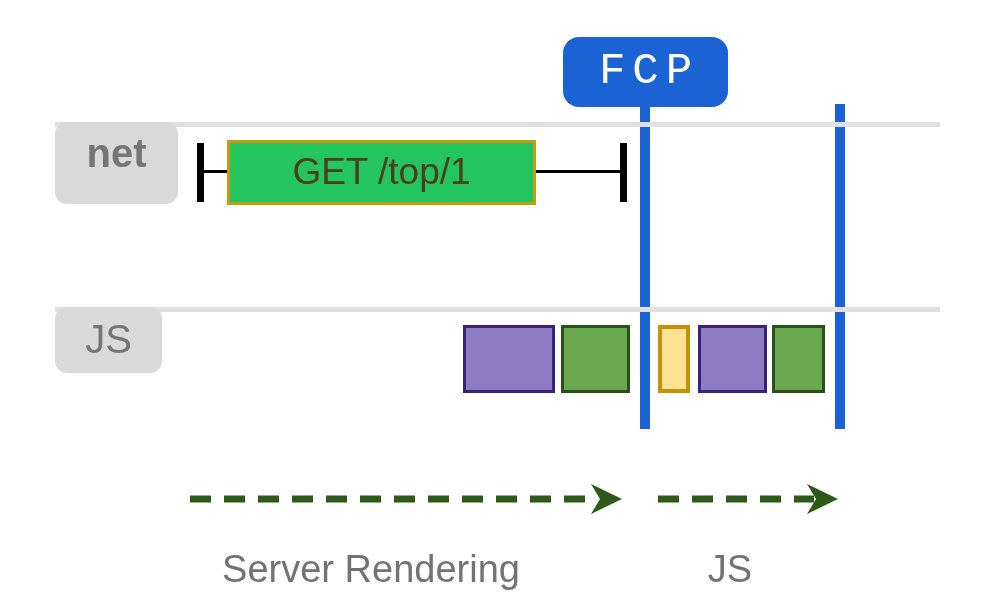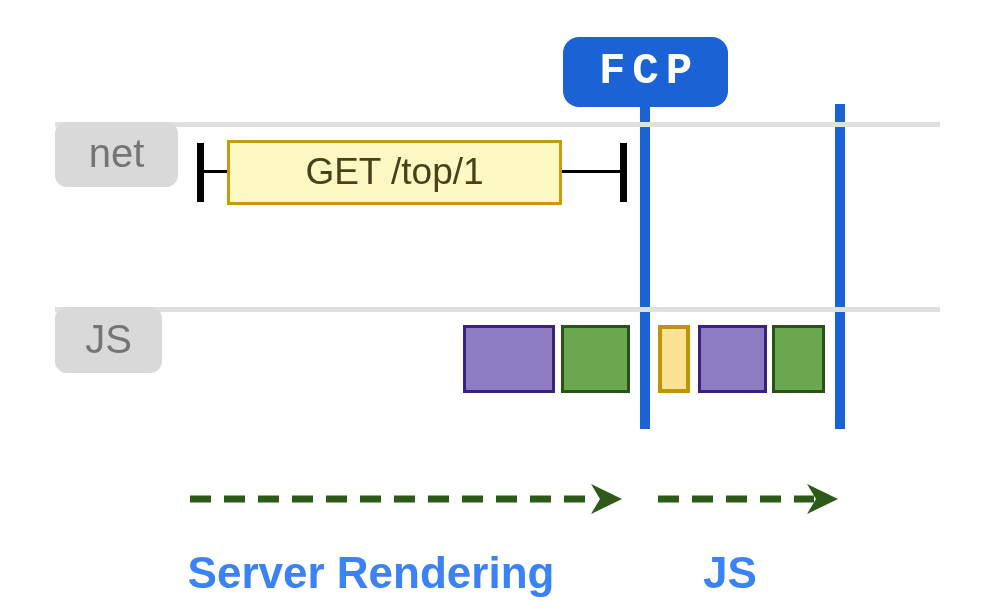--- a/index.html
+++ b/index.html
@@ -41,21 +41,21 @@
   
   .lane-label {
     position: absolute;
     background: #d9d9d9;
     border-radius: 12px;
     color: #757575;
     font-size: 40px;
     text-align: center;
     z-index: 3;
   }
-  .lane-label.net { left: 55px; top: 122px; width: 123px; height: 65px; line-height: 63px; }
+  .lane-label.net { left: 55px; top: 122px; width: 123px; height: 82px; line-height: 63px; font-weight: bold; }
   .lane-label.js  { left: 55px; top: 307px; width: 107px; height: 66px; line-height: 64px; }
 
   
   .req-connector {
     position: absolute;
     top: 170px;
     left: 200px;
     width: 424px;
     height: 3px;
     background: #000000;
@@ -68,23 +68,23 @@
     height: 59px;
     background: #000000;
     z-index: 3;
   }
   .req-tick.start { left: 197px; }
   .req-tick.end   { left: 620px; }
   .req-bar {
     position: absolute;
     left: 227px;
     top: 140px;
-    width: 335px;
+    width: 309px;
     height: 65px;
-    background: #fef9c3;
+    background: #22c55e;
     border: 3px solid #c79b0d;
     z-index: 4;
     text-align: center;
     line-height: 58px;
     font-size: 37px;
     color: #4a4019;
   }
 
   
   .task-block {
@@ -100,21 +100,21 @@
   
   .badge {
     position: absolute;
     top: 37px;
     width: 165px;
     height: 70px;
     background: #1b63d4;
     border-radius: 16px;
     color: #ffffff;
     font-family: "Liberation Mono", monospace;
-    font-weight: bold;
+    font-weight: normal;
     font-size: 44px;
     letter-spacing: 7px;
     text-indent: 7px; 
     text-align: center;
     line-height: 68px;
     z-index: 5;
   }
   .badge.fcp { left: 563px; }
   .badge.tti { left: 757px; }
 
@@ -124,25 +124,24 @@
     left: 0;
     top: 470px;
     width: 994px;
     height: 60px;
     z-index: 3;
   }
   .phase-label {
     position: absolute;
     top: 548px;
     transform: translateX(-50%);
-    font-size: 44px;
-    color: #3b82f6;
+    font-size: 38px;
+    color: #737373;
     white-space: nowrap;
     z-index: 3;
-    font-weight: bold;
   }
   .phase-label.server { left: 371px; }
   .phase-label.js     { left: 730px; }
 </style>
 </head>
 <body>
 
 <div class="canvas">
 
   <div class="marker-line fcp"></div>

